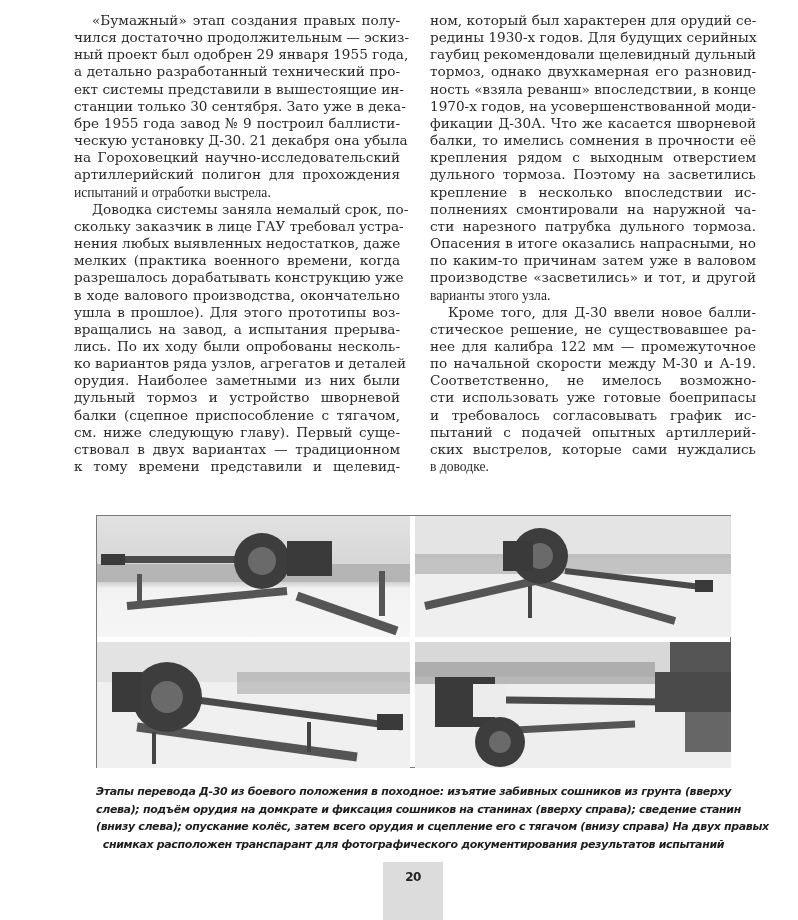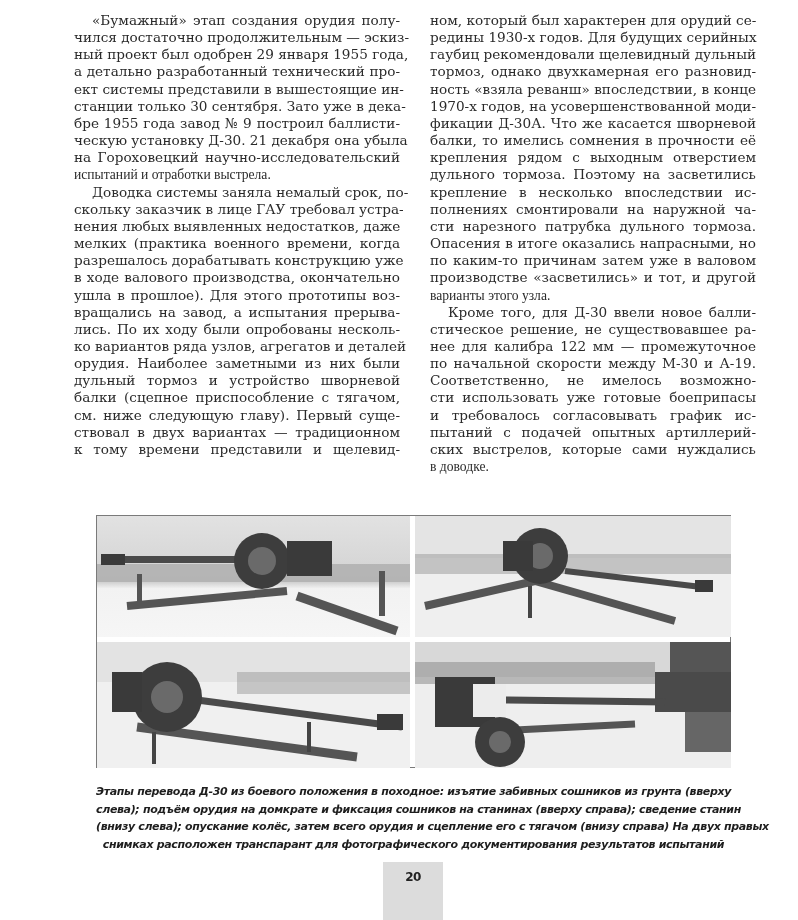--- a/index.html
+++ b/index.html
@@ -18,29 +18,30 @@
   .p3 { left: 0; top: 126px; width: 313px; height: 126px; }
   .p4 { left: 318px; top: 126px; width: 316px; height: 126px; }
   .caption { position: absolute; left: 96px; top: 783px; width: 635px; text-align: center; font-family: "DejaVu Sans", "Liberation Sans", sans-serif; font-style: italic; font-weight: bold; font-size: 11px; line-height: 17.5px; color: #1e1e1e; letter-spacing: -0.35px; }
   .caption span { display: block; white-space: nowrap; }
   .page-num { position: absolute; left: 383px; top: 862px; width: 60px; height: 58px; background: #dcdcdc; text-align: center; font-family: "DejaVu Sans", "Liberation Sans", sans-serif; font-weight: bold; font-size: 12px; line-height: 30px; color: #222; letter-spacing: -0.5px; }
 </style>
 </head>
 <body>
 
 <div class="col col-left" id="col-left">
-    <span class="line indent">«Бумажный» этап создания орудия полу-</span>
+    <span class="line indent">«Бумажный» этап создания правых полу-</span>
     <span class="line">чился достаточно продолжительным — эскиз-</span>
     <span class="line">ный проект был одобрен 29 января 1955 года,</span>
     <span class="line">а детально разработанный технический про-</span>
     <span class="line">ект системы представили в вышестоящие ин-</span>
     <span class="line">станции только 30 сентября. Зато уже в дека-</span>
     <span class="line">бре 1955 года завод № 9 построил баллисти-</span>
     <span class="line">ческую установку Д-30. 21 декабря она убыла</span>
     <span class="line">на Гороховецкий научно-исследовательский</span>
+    <span class="line">артиллерийский полигон для прохождения</span>
     <span class="line last">испытаний и отработки выстрела.</span>
     <span class="line indent">Доводка системы заняла немалый срок, по-</span>
     <span class="line">скольку заказчик в лице ГАУ требовал устра-</span>
     <span class="line">нения любых выявленных недостатков, даже</span>
     <span class="line">мелких (практика военного времени, когда</span>
     <span class="line">разрешалось дорабатывать конструкцию уже</span>
     <span class="line">в ходе валового производства, окончательно</span>
     <span class="line">ушла в прошлое). Для этого прототипы воз-</span>
     <span class="line">вращались на завод, а испытания прерыва-</span>
     <span class="line">лись. По их ходу были опробованы несколь-</span>

